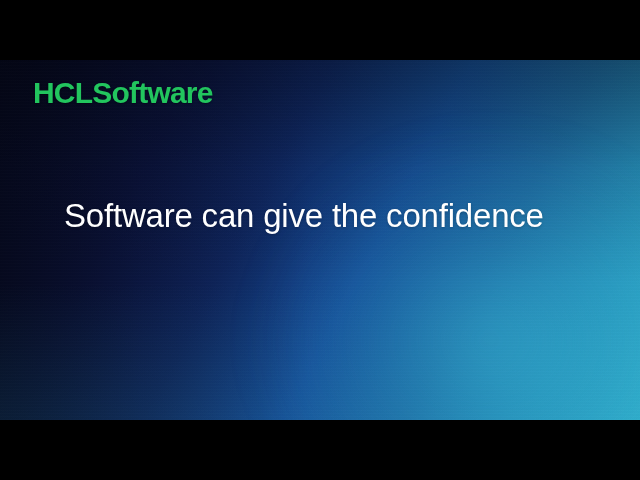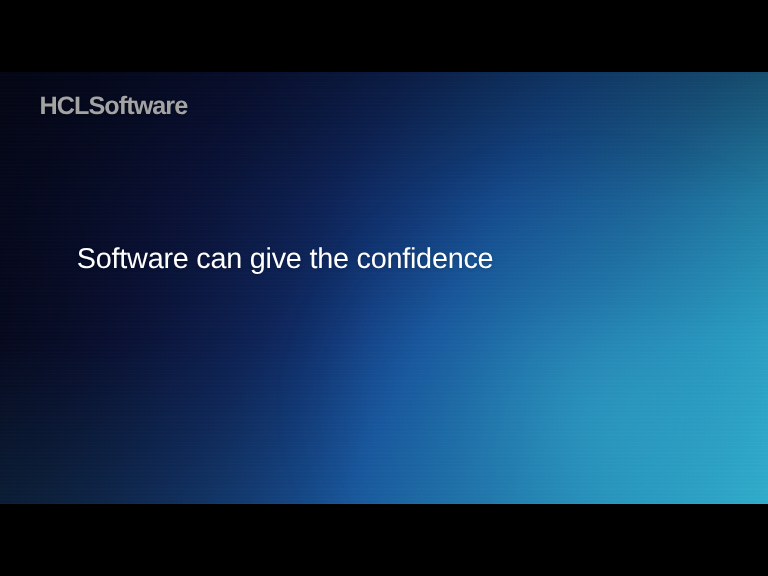--- a/index.html
+++ b/index.html
@@ -110,23 +110,23 @@
         rgba(0,0,0,0.012) 3px);
     opacity: 0.8;
   }
 
   
   #brand-logo {
     position: absolute;
     left: 33px;
     top: 78px;
     z-index: 20;
-    color: #a3a3a3;
+    color: #22c55e;
     font-family: "Liberation Sans", sans-serif;
-    font-size: 21px;
+    font-size: 30px;
     font-weight: bold;
     letter-spacing: -0.8px;
     line-height: 1;
     white-space: nowrap;
     text-shadow: 0 1px 2px rgba(0,0,0,0.35);
   }
   #brand-logo .logo-hcl {
     font-weight: bold;
   }
   #brand-logo .logo-software {
@@ -135,21 +135,21 @@
 
   
   #headline {
     position: absolute;
     left: 64px;
     top: 196px;
     z-index: 20;
     width: 530px;
     color: #ffffff;
     font-family: "Liberation Sans", sans-serif;
-    font-size: 24px;
+    font-size: 33px;
     font-weight: normal;
     line-height: 40px;
     letter-spacing: -0.2px;
     text-shadow: 0 1px 3px rgba(0,0,0,0.22);
   }
   .headline-line { display: block; white-space: nowrap; }
 </style>
 </head>
 <body>
 

